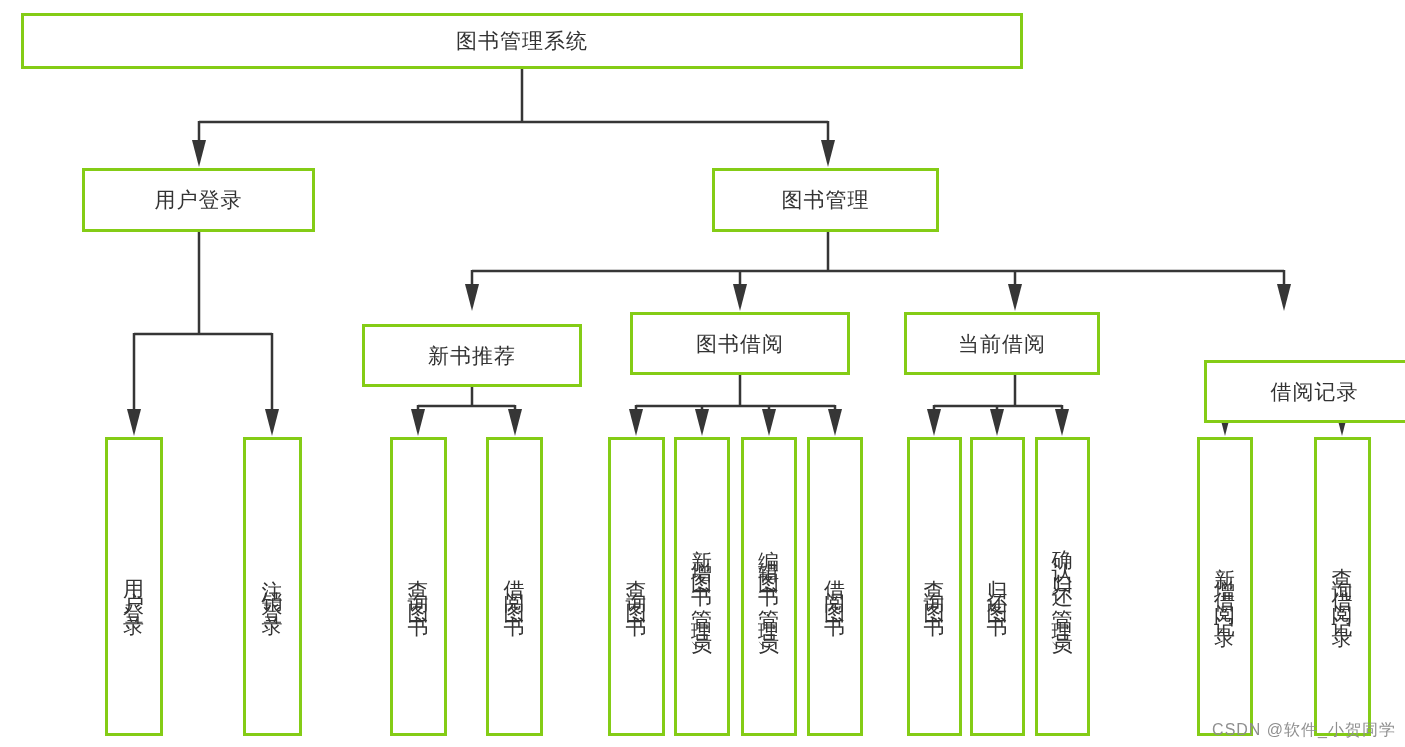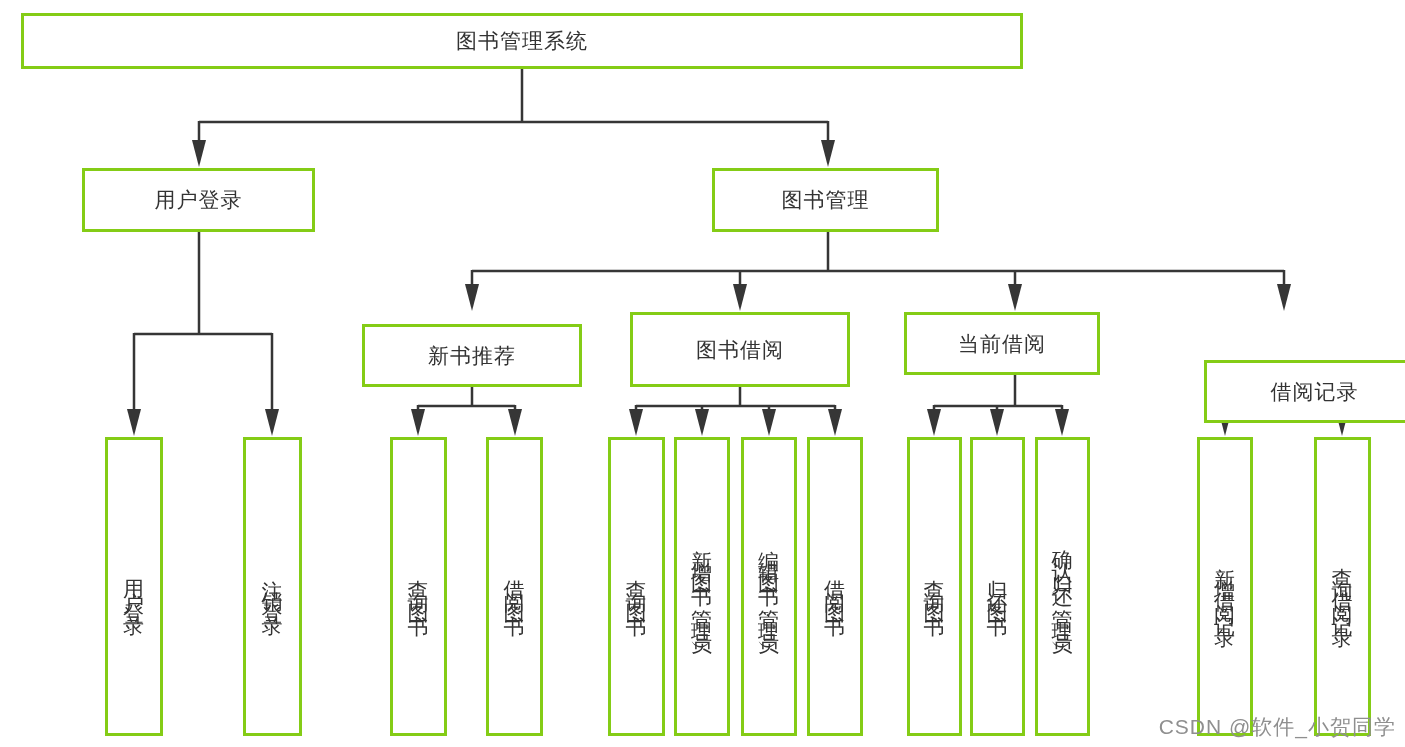--- a/index.html
+++ b/index.html
@@ -27,21 +27,21 @@
     text-orientation:mixed;
     font-size:21px;
     letter-spacing:12px;
     line-height:1.1;
     white-space:nowrap;
   }
   .watermark{
     position:absolute;
     right:9px;
     bottom:6px;
-    font-size:21px;
+    font-size:16px;
     color:#8f8f8f;
     letter-spacing:1px;
   }
 </style>
 </head>
 <body>
 
 <div id="canvas">
 
   <svg id="connectors" viewBox="0 0 1405 747" xmlns="http://www.w3.org/2000/svg" aria-hidden="true">
@@ -82,21 +82,21 @@
   <div class="node hbox" style="left:82px;top:168px;width:233px;height:64px;">
     <span>用户登录</span>
   </div>
   <div class="node hbox" style="left:712px;top:168px;width:227px;height:64px;">
     <span>图书管理</span>
   </div>
 
   <div class="node hbox" style="left:362px;top:324px;width:220px;height:63px;">
     <span>新书推荐</span>
   </div>
-  <div class="node hbox" style="left:630px;top:312px;width:220px;height:75px;">
+  <div class="node hbox" style="left:630px;top:312px;width:220px;height:63px;">
     <span>图书借阅</span>
   </div>
   <div class="node hbox" style="left:904px;top:312px;width:196px;height:63px;">
     <span>当前借阅</span>
   </div>
   <div class="node hbox" style="left:1204px;top:312px;width:221px;height:63px;margin-top:48px;">
     <span>借阅记录</span>
   </div>
 
   <div class="node vbox" style="left:105px;top:437px;width:58px;height:299px;">

